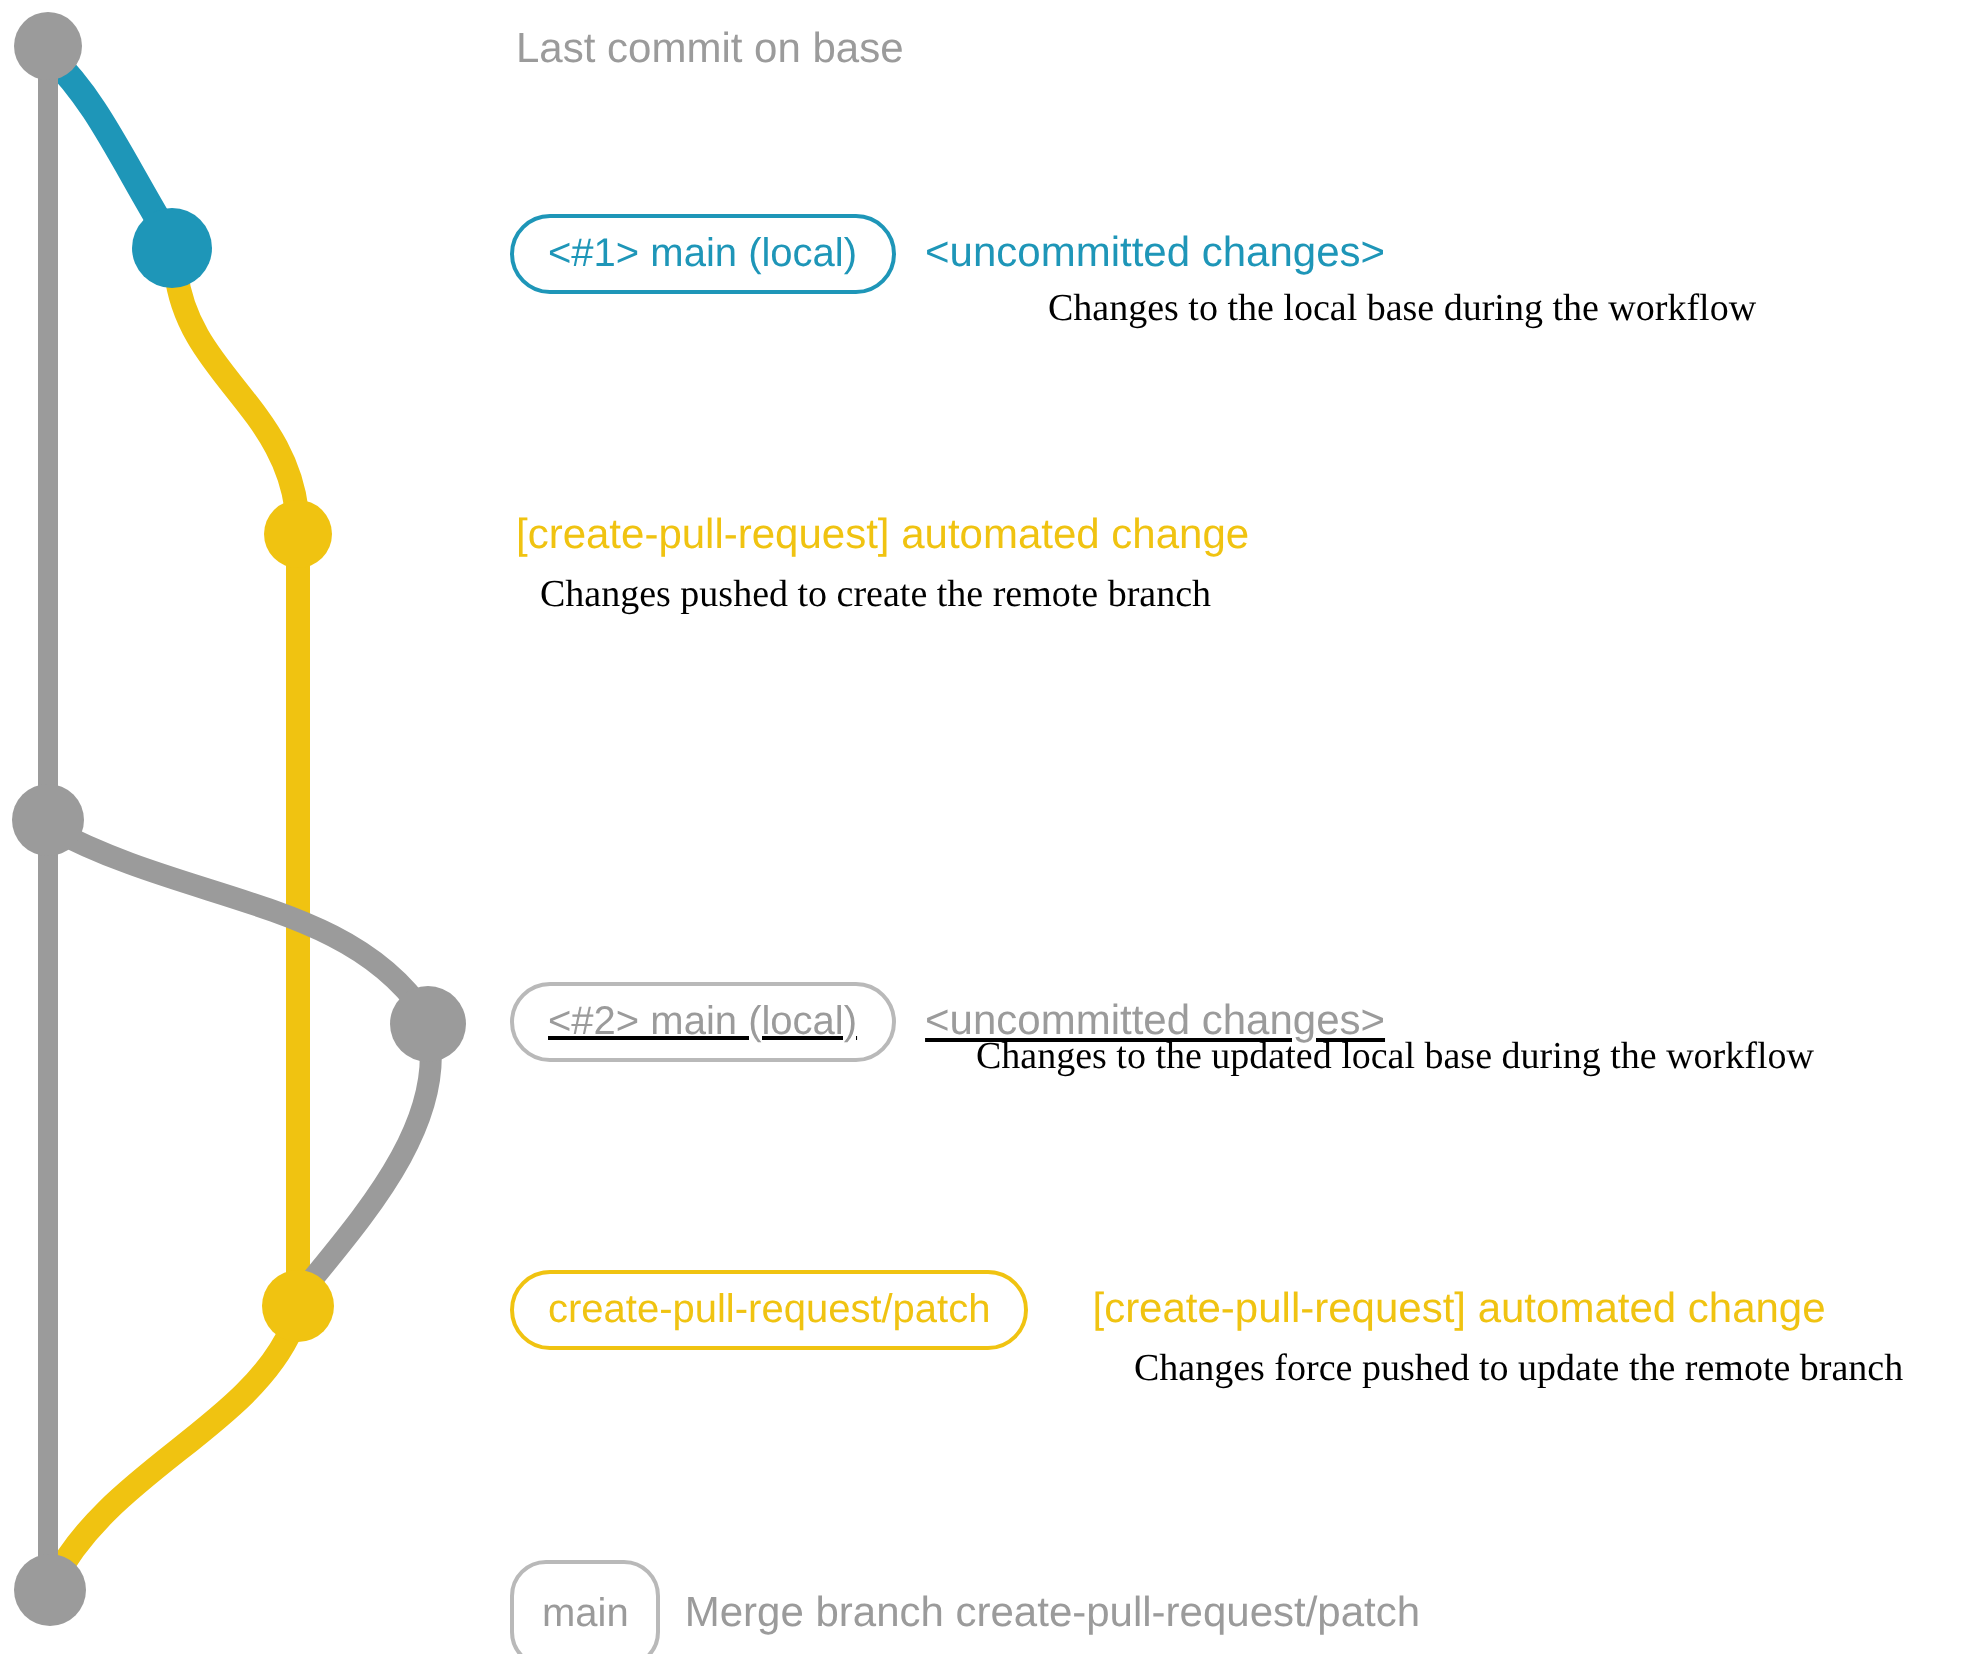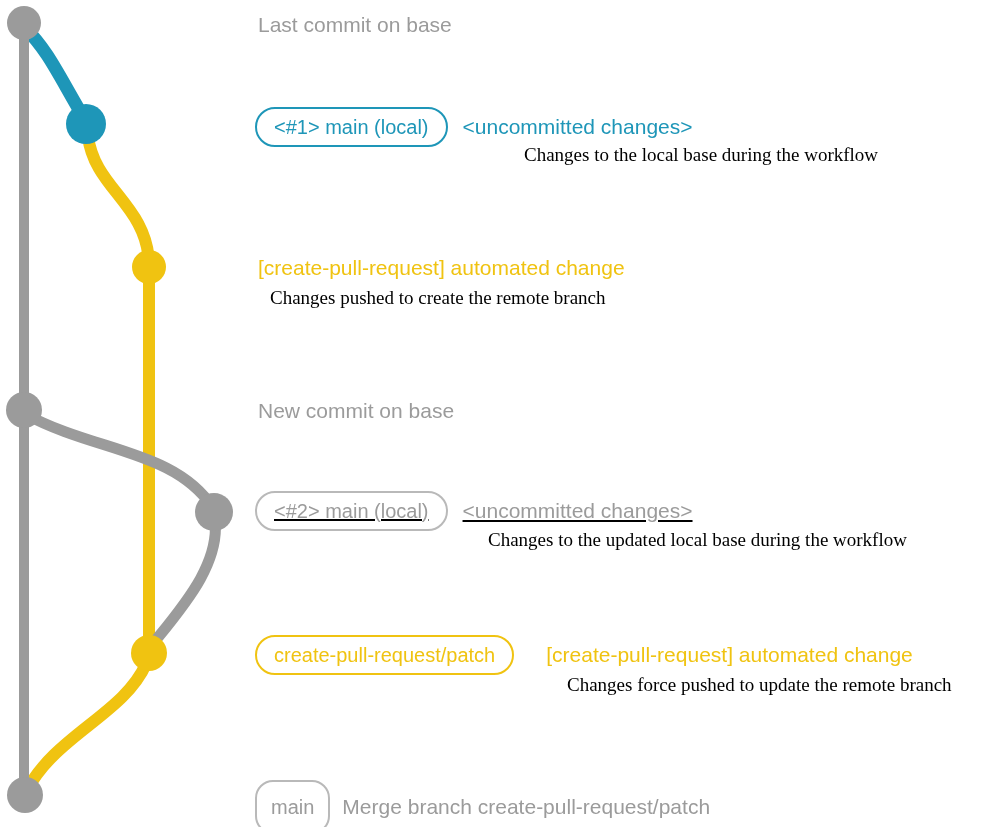--- a/index.html
+++ b/index.html
@@ -66,27 +66,26 @@
 
   <div class="row" style="left:255px; top:107px;">
     <span class="badge teal">&lt;#1&gt; main (local)</span>
     <span class="title teal">&lt;uncommitted changes&gt;</span>
   </div>
   <div class="note" style="left:488px; top:144px;margin-left:36px;">Changes to the local base during the workflow</div>
 
   <div class="title yellow" style="position:absolute; left:258px; top:256px;">[create-pull-request] automated change</div>
   <div class="note" style="left:270px; top:287px;">Changes pushed to create the remote branch</div>
 
-  <div class="gray-label" style="left:258px; top:399px;">New commit on base</div>
 
   <div class="row" style="left:255px; top:491px;text-decoration:underline;">
     <span class="badge grayb">&lt;#2&gt; main (local)</span>
     <span class="title gray">&lt;uncommitted changes&gt;</span>
   </div>
-  <div class="note" style="left:488px; top:529px;text-align:center;">Changes to the updated local base during the workflow</div>
+  <div class="note" style="left:488px; top:518px;text-align:center;">Changes to the updated local base during the workflow</div>
 
   <div class="row" style="left:255px; top:635px;gap:32px;">
     <span class="badge yellow">create-pull-request/patch</span>
     <span class="title yellow">[create-pull-request] automated change</span>
   </div>
   <div class="note" style="left:567px; top:674px;">Changes force pushed to update the remote branch</div>
 
   <div class="row" style="left:255px; top:780px; gap:12px;">
     <span class="badge grayb small">main</span>
     <span class="title gray">Merge branch create-pull-request/patch</span>

